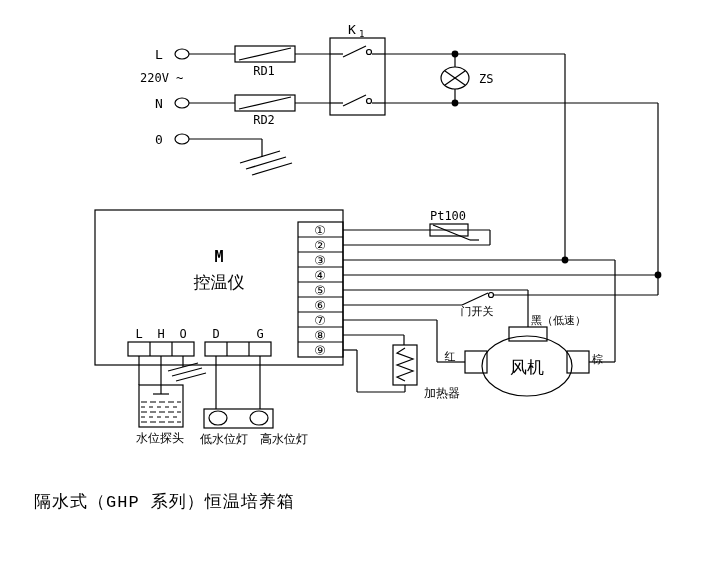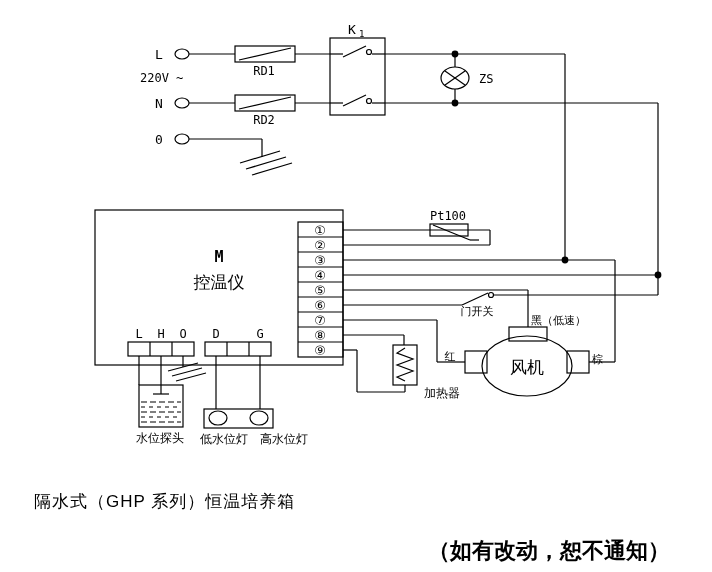--- a/index.html
+++ b/index.html
@@ -5,21 +5,21 @@
   html,body{margin:0;padding:0;background:#fff;}
   #stage{position:relative;width:712px;height:572px;background:#ffffff;overflow:hidden;
          font-family:"DejaVu Sans",sans-serif;}
   svg{position:absolute;left:0;top:0;}
   svg line, svg rect, svg ellipse, svg path, svg polyline{stroke:#000;stroke-width:1.2;fill:none;}
   svg .dot{fill:#000;stroke:none;}
   svg text{fill:#000;stroke:none;}
   .mono{font-family:"DejaVu Sans Mono","Liberation Mono",monospace;}
   .cjk{font-family:"DejaVu Sans",sans-serif;}
   #title-caption{position:absolute;left:34px;top:490px;font-size:17px;letter-spacing:1px;
-      font-family:Liberation Sans, sans-serif;color:#000;}
+      font-family:Liberation Mono, monospace;color:#000;}
   #notice-caption{position:absolute;left:428px;top:536px;font-size:22px;font-weight:bold;
       font-family:"DejaVu Sans","Liberation Sans",sans-serif;color:#000;}
 </style>
 </head>
 <body>
 
 <div id="stage">
 <svg width="712" height="572" viewBox="0 0 712 572">
 
   <g>
@@ -222,14 +222,13 @@
   <g>
     <rect x="204" y="409" width="69" height="19"></rect>
     <ellipse cx="218" cy="418" rx="9" ry="7"></ellipse>
     <ellipse cx="259" cy="418" rx="9" ry="7"></ellipse>
     <text class="cjk" x="224" y="443" font-size="12" text-anchor="middle">低水位灯</text>
     <text class="cjk" x="284" y="443" font-size="12" text-anchor="middle">高水位灯</text>
   </g>
 </svg>
 
   <div id="title-caption">隔水式（GHP 系列）恒温培养箱</div>
-  <div id="notice-caption">（如有改动，恕不通知）</div>
 </div>
 
 </body></html>

